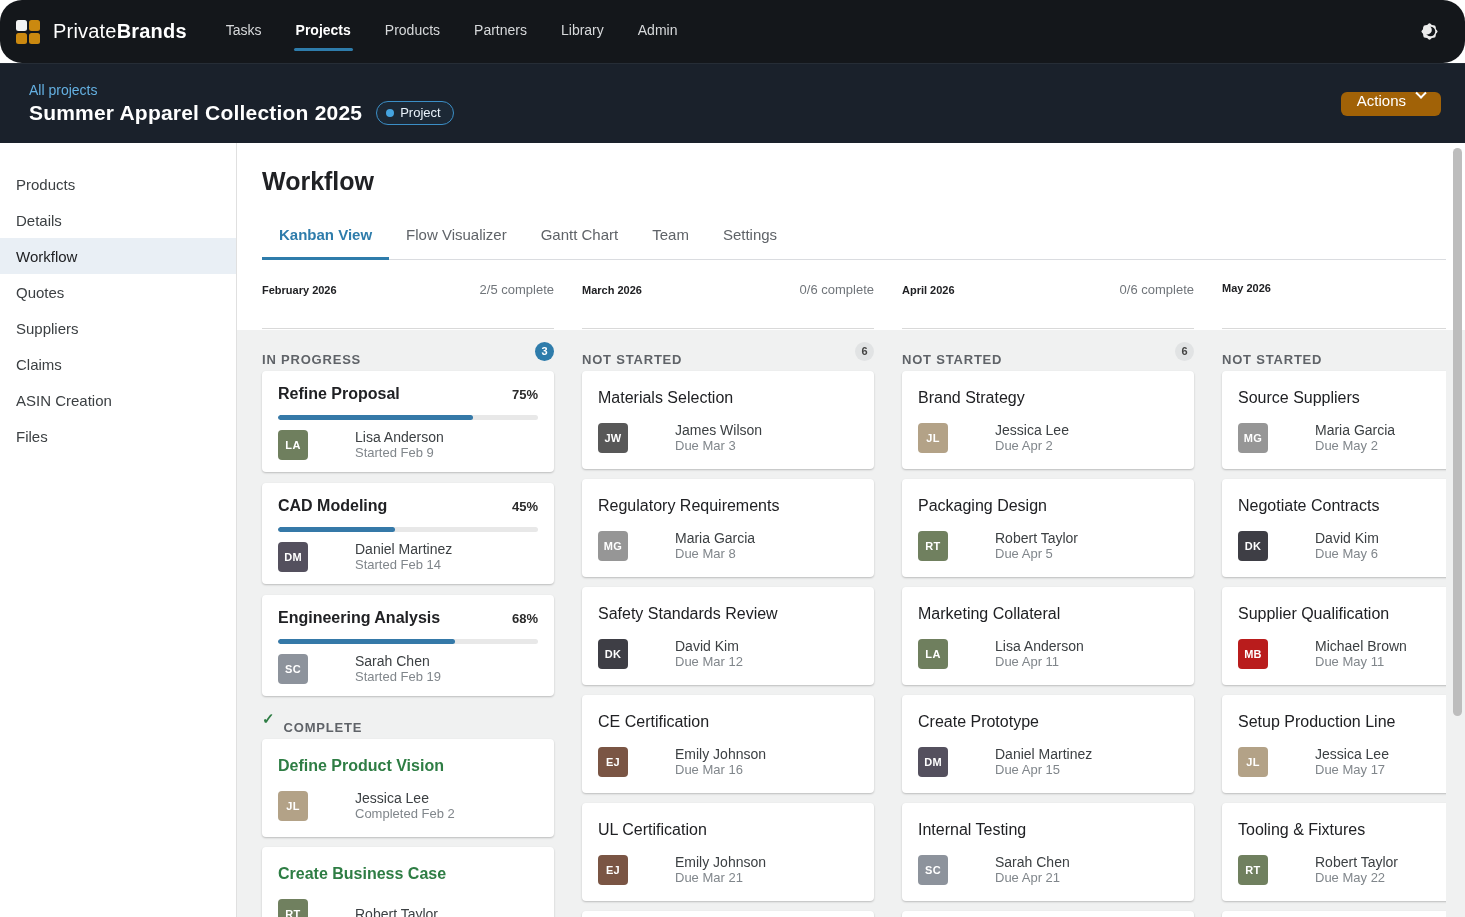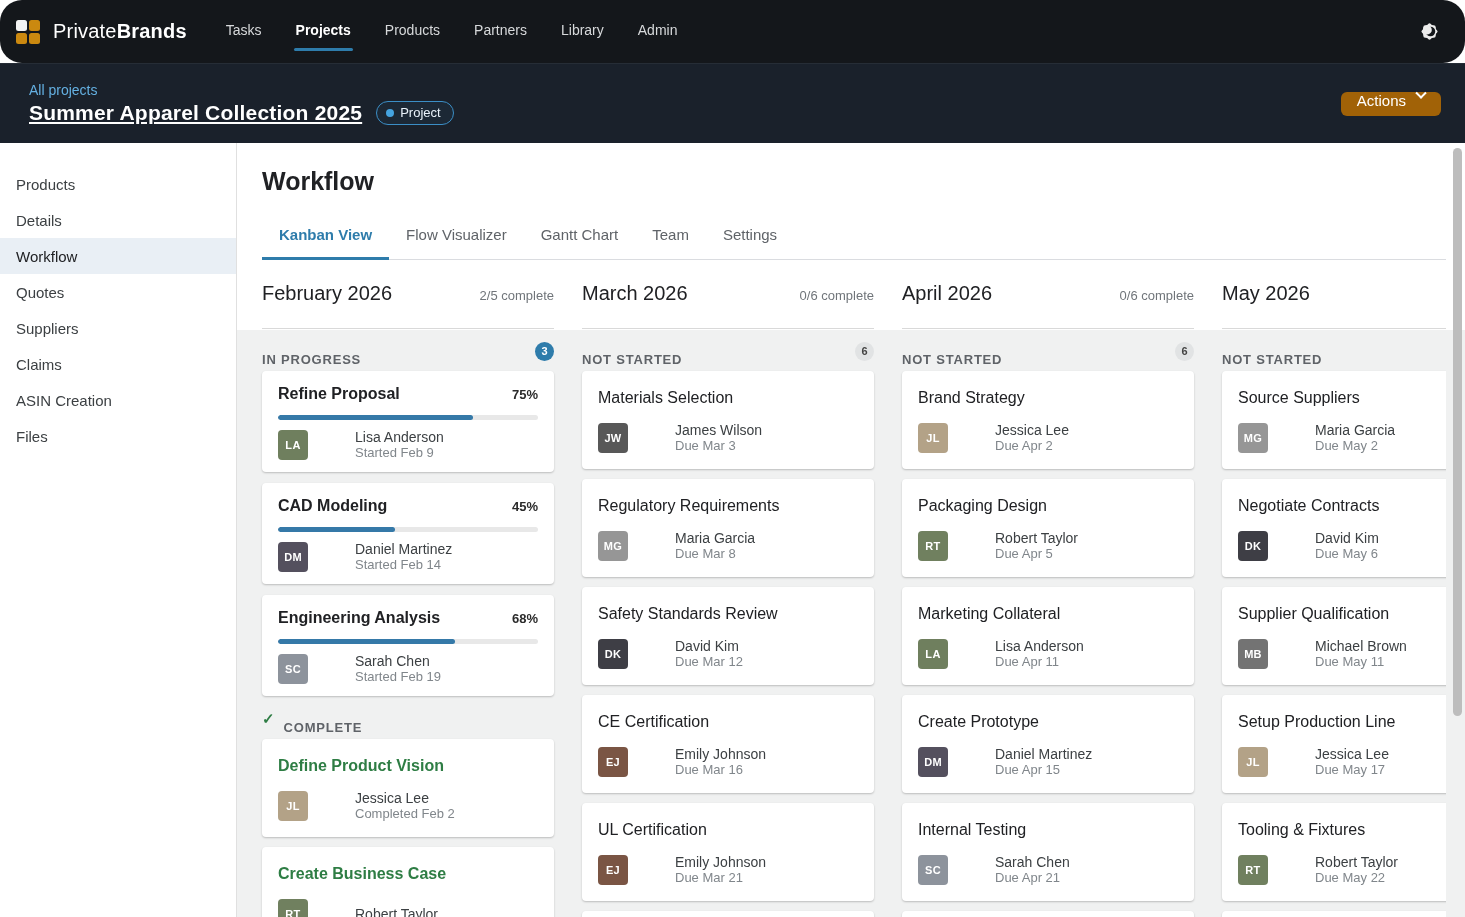--- a/index.html
+++ b/index.html
@@ -23,21 +23,21 @@
     border-radius:2px; background:#2e7cab; }
   .topnav-spacer { flex:1; }
   .theme-toggle { width:24px; height:24px; cursor:pointer; display:flex; align-items:center; justify-content:center; }
 
   
   .project-header { height:80px; background:#1a212b; border-top:1px solid #262d36;
     display:flex; align-items:center; padding:0 24px 0 29px; }
   .ph-left { display:flex; flex-direction:column; gap:3px; }
   .breadcrumb { color:#64b0e2; font-size:14px; cursor:pointer; }
   .title-row { display:flex; align-items:center; gap:14px; }
-  .project-title { color:#fff; font-size:21px; font-weight:700; letter-spacing:.2px;text-decoration:underline; }
+  .project-title { color:#fff; font-size:21px; font-weight:700; letter-spacing:.2px; }
   .type-badge { display:inline-flex; align-items:center; gap:6px; border:1px solid #3b8ec6;
     border-radius:13px; padding:3px 12px 4px 9px; color:#e9f2fa; font-size:13px; background:rgba(65,160,221,.06); }
   .type-badge .dot { width:8px; height:8px; border-radius:50%; background:#45a4e0; }
   .ph-spacer { flex:1; }
   .actions-btn { background:#a16207; color:#fff; font-size:15px; font-weight:500; border:none;
     border-radius:6px; height:24px; padding:0 16px; display:flex; align-items:flex-start; gap:11px; cursor:pointer;
     font-family:"Liberation Sans", sans-serif; }
   .chev { width:8px; height:8px; border-right:2px solid #fff; border-bottom:2px solid #fff;
     transform:rotate(45deg) translate(-2px,-2px); }
 
@@ -54,21 +54,21 @@
   .tab { padding:8px 17px 14px; font-size:15px; font-weight:500; color:#5f6368; cursor:pointer;
     border-bottom:3px solid transparent; margin-bottom:-1px; white-space:nowrap; }
   .tab.active { color:#2e7cab; font-weight:600; border-bottom-color:#2e7cab; }
 
   .board-area { flex:1; position:relative; overflow:hidden;
     background:linear-gradient(to bottom, #ffffff 0px, #ffffff 70px, #f0f1f1 70px); }
   .board { display:flex; gap:28px; padding:22px 0 0 25px; height:100%; overflow:hidden; margin-right:19px; }
   .kanban-column { width:292px; flex-shrink:0; }
   .column-header { display:flex; justify-content:space-between; align-items:baseline;
     border-bottom:1px solid #d9d9d9; padding-bottom:13px; height:47px; }
-  .column-month { font-size:20px; font-weight:400; color:#202124; }
+  .column-month { font-size:11px; font-weight:700; color:#202124; }
   .column-count { font-size:13px; color:#70757a; }
   .section-header { display:flex; align-items:center; margin:10px 0 8px; height:24px; }
   .section-label { font-size:13px; font-weight:600; color:#5f6368; letter-spacing:.8px;margin-top:16px; }
   .section-check { color:#2e7d44; font-size:15px; font-weight:700; margin-right:9px; }
   .section-spacer { flex:1; }
   .count-badge { min-width:19px; height:19px; border-radius:10px; display:flex; align-items:center;
     justify-content:center; font-size:11px; font-weight:600; padding:0 5px; }
   .count-badge.blue { background:#2e7cab; color:#fff; }
   .count-badge.gray { background:#e1e3e4; color:#444; }
 
@@ -429,21 +429,21 @@
                     <span class="assignee-name">David Kim</span>
                     <span class="assignee-meta">Due May 6</span>
                   </div>
                 </div>
               </div>
               <div class="card not-started">
                 <div class="card-title-row">
                   <span class="card-title">Supplier Qualification</span>
                 </div>
                 <div class="assignee-row">
-                  <span class="avatar" style="background: #737373;">MB</span>
+                  <span class="avatar" style="background: #b91c1c;">MB</span>
                   <div class="assignee-info">
                     <span class="assignee-name">Michael Brown</span>
                     <span class="assignee-meta">Due May 11</span>
                   </div>
                 </div>
               </div>
               <div class="card not-started">
                 <div class="card-title-row">
                   <span class="card-title">Setup Production Line</span>
                 </div>

